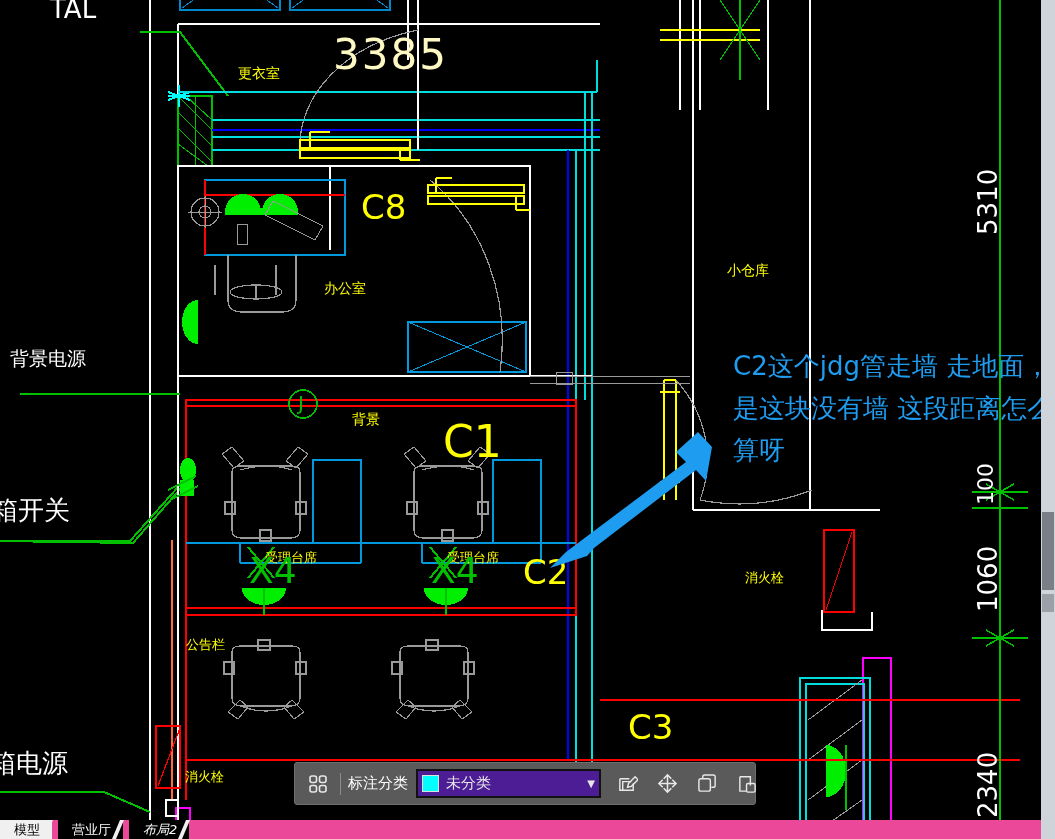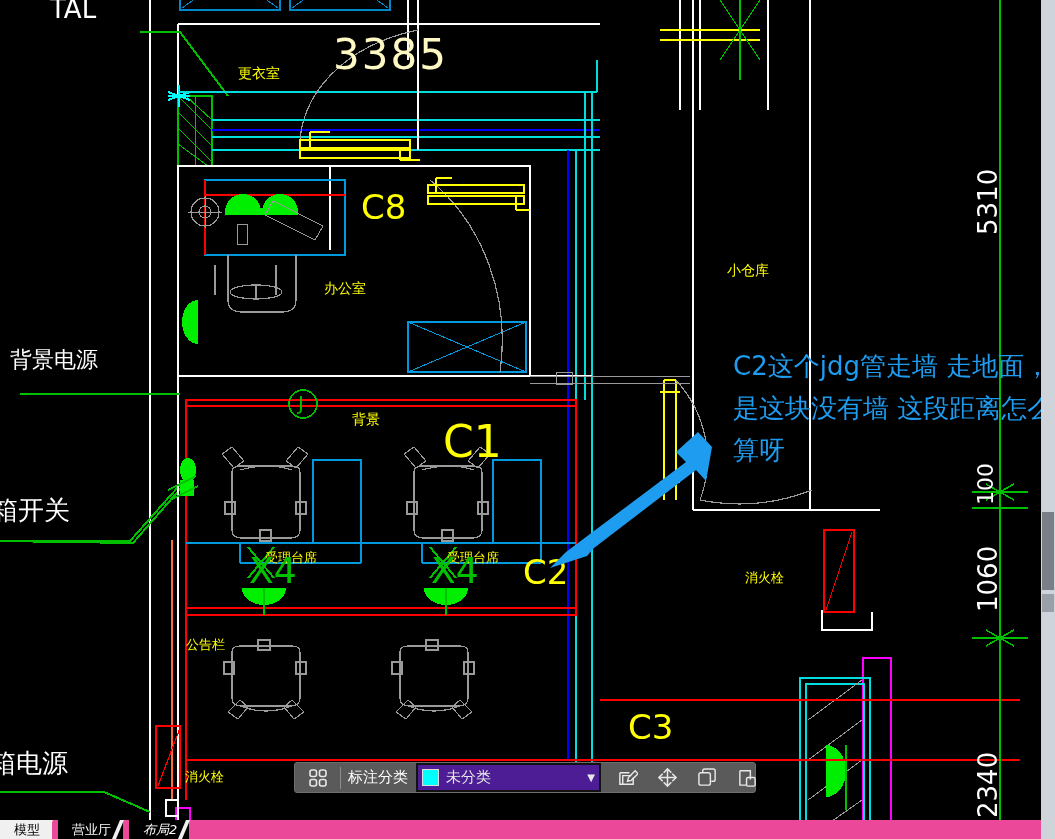--- a/index.html
+++ b/index.html
@@ -16,21 +16,21 @@
   .lbl-w{color:#ffffff;}
   .lbl-c{color:#fef9c3;}
   .lbl-rot{transform-origin:left top;transform:rotate(-90deg);}
 
   
   #anno{position:absolute;left:689px;top:345px;width:345px;color:#1e9cf0;
         font-size:26px;line-height:42px;font-weight:400;white-space:pre-wrap;
         font-family:"DejaVu Sans","Liberation Sans",sans-serif;margin-left:44px;}
 
   
-  #toolbar{position:absolute;left:294px;top:762px;width:462px;height:31px;
+  #toolbar{position:absolute;left:294px;top:762px;width:462px;height:43px;
            background:#5a5a5a;border:1px solid #6e6e6e;border-radius:3px;
            display:flex;align-items:center;box-sizing:border-box;padding:0 8px;}
   .tb-ico{width:30px;height:30px;display:flex;align-items:center;justify-content:center;
           color:#e8e8e8;flex:0 0 auto;}
   .tb-sep{width:1px;height:22px;background:#8c8c8c;margin:0 7px;flex:0 0 auto;}
   #tb-label{color:#ffffff;font-size:15px;margin-right:8px;white-space:nowrap;}
   #combo{flex:0 0 auto;width:185px;height:29px;background:#4c1d95;border:2px solid #111;
          display:flex;align-items:center;padding:0 4px;box-sizing:border-box;}
   #combo-swatch{width:15px;height:15px;background:#00ffff;border:1px solid #ddd;margin-right:7px;flex:0 0 auto;}
   #combo-text{color:#e6e6e6;font-size:15px;flex:1 1 auto;white-space:nowrap;}
@@ -307,21 +307,21 @@
     <span class="lbl lbl-y" style="left:523px;top:555px;font-size:34px;">C2</span>
     <span class="lbl lbl-y" style="left:628px;top:710px;font-size:34px;">C3</span>
     <span class="lbl lbl-y" style="left:513px;top:818px;font-size:34px;">C4</span>
 
     <span class="lbl" style="left:249px;top:553px;font-size:36px;color:#00c000;">X4</span>
     <span class="lbl" style="left:431px;top:553px;font-size:36px;color:#00c000;">X4</span>
 
     <span class="lbl" style="left:298px;top:393px;font-size:20px;color:#00c000;">J</span>
 
     <span class="lbl lbl-w" style="left:50px;top:-4px;font-size:26px;">TAL</span>
-    <span class="lbl lbl-w" style="left:10px;top:349px;font-size:22px;">背景电源</span>
+    <span class="lbl lbl-w" style="left:10px;top:349px;font-size:19px;">背景电源</span>
     <span class="lbl lbl-w" style="left:-8px;top:497px;font-size:26px;">箱开关</span>
     <span class="lbl lbl-w" style="left:-10px;top:750px;font-size:26px;">箱电源</span>
 
     <span class="lbl lbl-c" style="left:333px;top:34px;font-size:42px;letter-spacing:2px;">3385</span>
     <span class="lbl lbl-w lbl-rot" style="left:975px;top:235px;font-size:26px;">5310</span>
     <span class="lbl lbl-w lbl-rot" style="left:975px;top:505px;font-size:22px;">100</span>
     <span class="lbl lbl-w lbl-rot" style="left:975px;top:612px;font-size:26px;">1060</span>
     <span class="lbl lbl-w lbl-rot" style="left:975px;top:818px;font-size:26px;">2340</span>
   </div>
 

